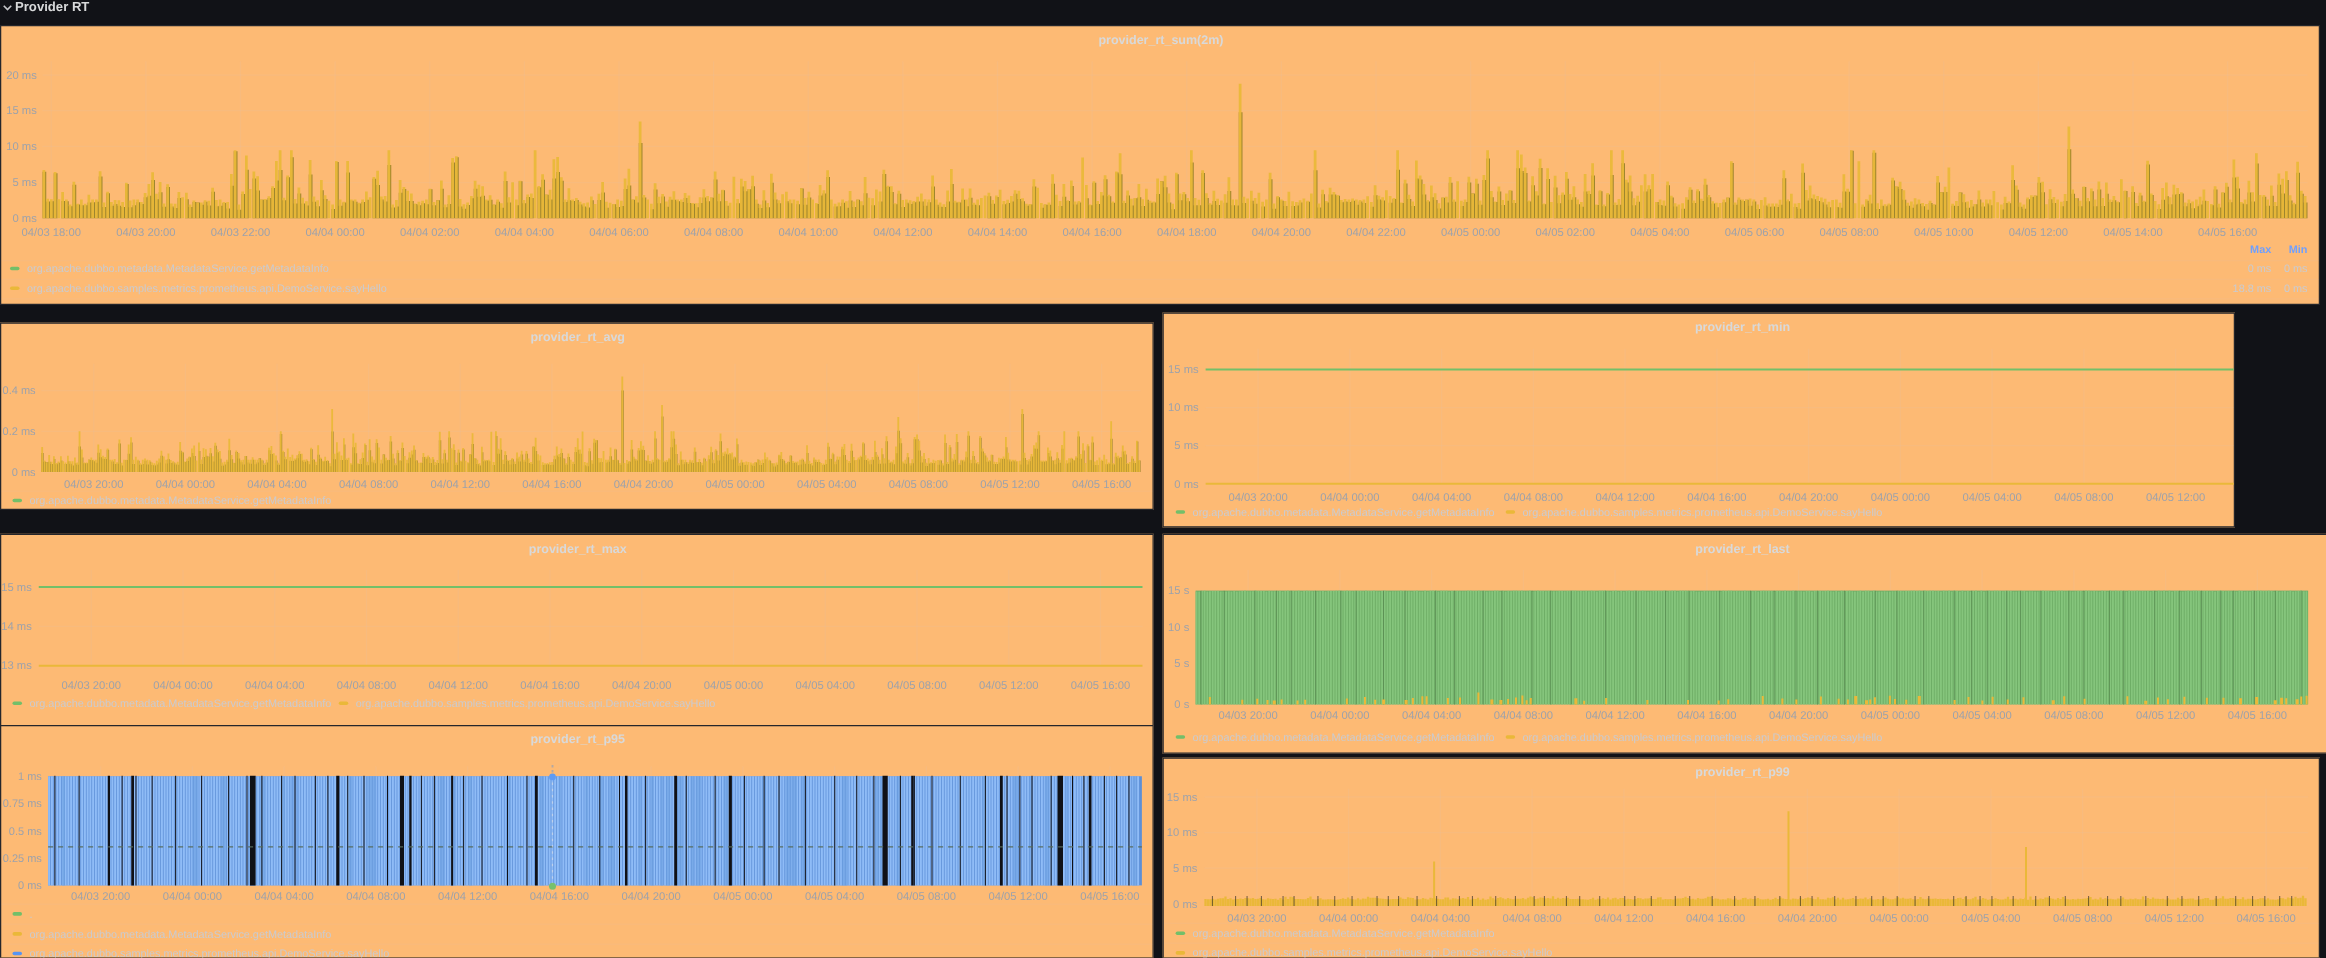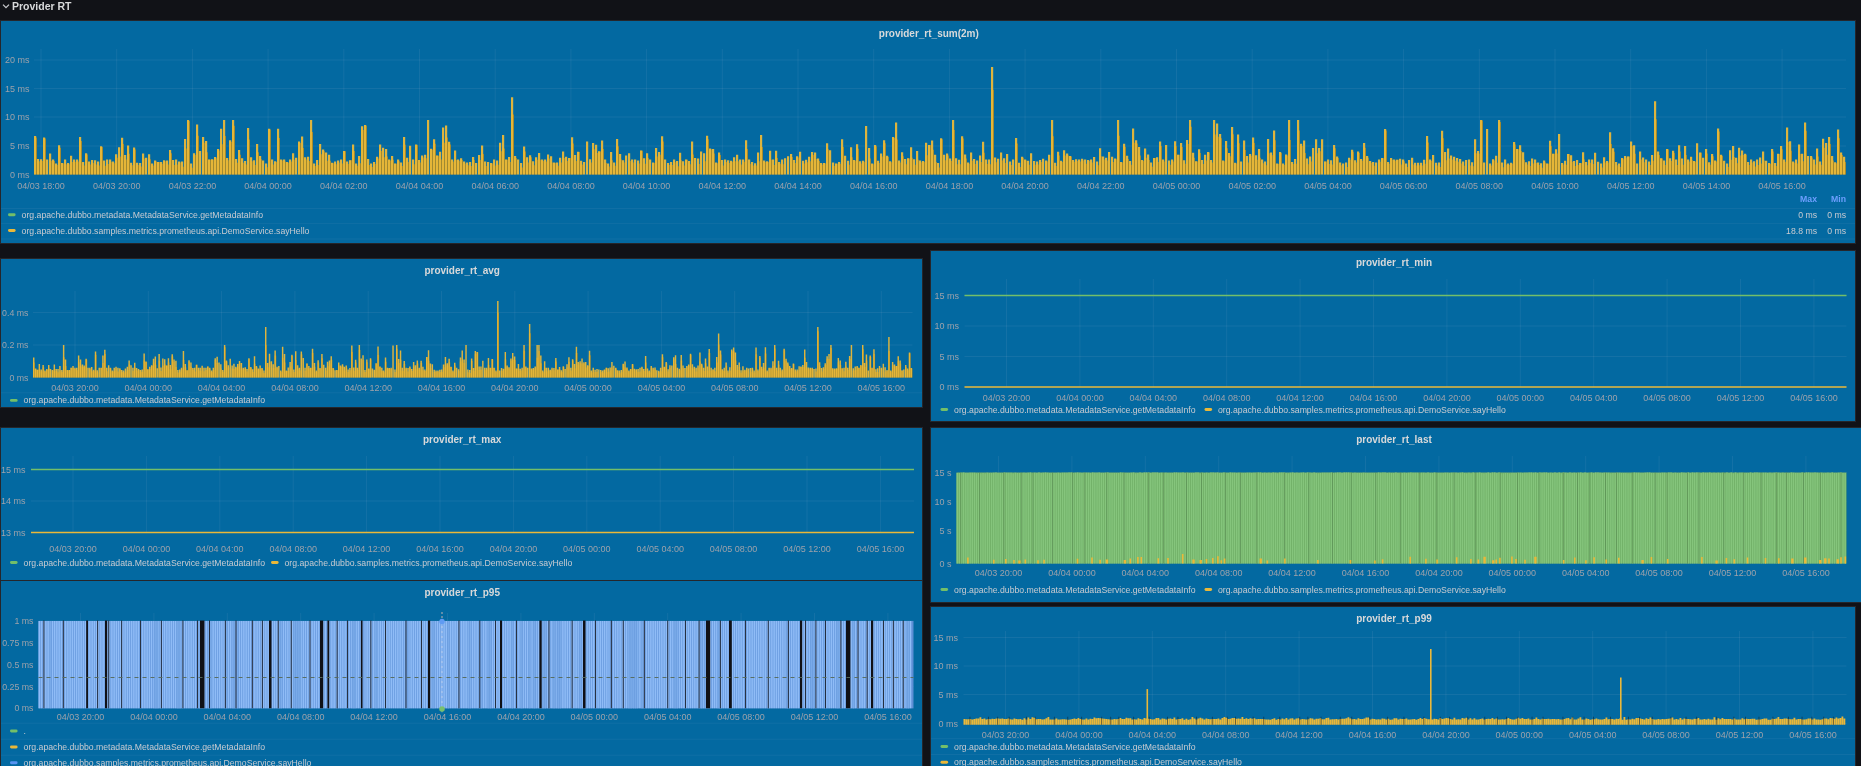--- a/index.html
+++ b/index.html
@@ -1,12 +1,12 @@
 <!DOCTYPE html>
-<html><head><meta charset="utf-8"><style>html,body{margin:0;padding:0;background:#111217;width:1861px;height:766px;overflow:hidden}body{font-family:"Liberation Sans",sans-serif;position:relative}.panel{position:absolute;background:#0369a1;border:1px solid #25262b;box-sizing:border-box;overflow:hidden}svg{position:absolute;left:0;top:0;font-family:"Liberation Sans",sans-serif}</style></head><body>
+<html><head><meta charset="utf-8"><style>html,body{margin:0;padding:0;background:#111217;width:1861px;height:766px;overflow:hidden}body{font-family:"Liberation Sans",sans-serif;position:relative}.panel{position:absolute;background:#fdba74;border:1px solid #25262b;box-sizing:border-box;overflow:hidden}svg{position:absolute;left:0;top:0;font-family:"Liberation Sans",sans-serif}</style></head><body>
 <svg width="120" height="18" style="left:0;top:0">
     <path d="M3 4.6l3 3 3-3" stroke="#c7c8cc" stroke-width="1.3" fill="none"></path>
     <text x="12" y="5.8" font-size="10.5" font-weight="700" fill="#d8d9da" dominant-baseline="central">Provider RT</text>
   </svg>
 <div class="panel" style="left:0px;top:20px;width:1855.5px;height:223.5px">
     <svg width="1855.5" height="223.5" viewBox="0 0 1855.5 223.5">
       <text x="927.8" y="12.0" text-anchor="middle" fill="#d8d9da" font-size="10px" font-weight="700" dominant-baseline="central">provider_rt_sum(2m)</text>
       <line x1="33.0" y1="39.0" x2="1845.0" y2="39.0" stroke="rgba(204,204,220,0.09)" stroke-width="1"></line>
       <text x="28.5" y="39.0" text-anchor="end" fill="#9da2ab" font-size="9.0px" font-weight="400" dominant-baseline="central">20 ms</text>
       <line x1="33.0" y1="67.5" x2="1845.0" y2="67.5" stroke="rgba(204,204,220,0.09)" stroke-width="1"></line>
@@ -119,21 +119,21 @@
       <path d="M32.0 118.5v-19.9h1.46v19.9M33.9 118.5v-9.1h1.46v9.1M35.7 118.5v-7.8h1.46v7.8M37.6 118.5v-13.5h1.46v13.5M39.5 118.5v-8.1h1.46v8.1M41.4 118.5v-12.5h1.46v12.5M43.2 118.5v-7.1h1.46v7.1M45.1 118.5v-8.4h1.46v8.4M47.0 118.5v-12.6h1.46v12.6M48.8 118.5v-8.5h1.46v8.5M50.7 118.5v-7.6h1.46v7.6M52.6 118.5v-13.0h1.46v13.0M54.5 118.5v-8.6h1.46v8.6M56.3 118.5v-8.6h1.46v8.6M58.2 118.5v-11.5h1.46v11.5M60.1 118.5v-7.5h1.46v7.5M61.9 118.5v-32.5h1.46v32.5M63.8 118.5v-17.9h1.46v17.9M65.7 118.5v-7.6h1.46v7.6M67.6 118.5v-7.5h1.46v7.5M69.4 118.5v-9.8h1.46v9.8M71.3 118.5v-11.6h1.46v11.6M73.2 118.5v-9.8h1.46v9.8M75.0 118.5v-9.8h1.46v9.8M76.9 118.5v-21.9h1.46v21.9M78.8 118.5v-18.1h1.46v18.1M80.7 118.5v-13.0h1.46v13.0M82.5 118.5v-12.0h1.46v12.0M84.4 118.5v-18.7h1.46v18.7M86.3 118.5v-9.8h1.46v9.8M88.1 118.5v-9.8h1.46v9.8M90.0 118.5v-10.4h1.46v10.4M91.9 118.5v-7.8h1.46v7.8M93.8 118.5v-26.0h1.46v26.0M95.6 118.5v-7.3h1.46v7.3M97.5 118.5v-9.8h1.46v9.8M99.4 118.5v-9.7h1.46v9.7M101.2 118.5v-21.9h1.46v21.9M103.1 118.5v-27.7h1.46v27.7M105.0 118.5v-9.8h1.46v9.8M106.9 118.5v-12.2h1.46v12.2M108.7 118.5v-9.8h1.46v9.8M110.6 118.5v-6.9h1.46v6.9M112.5 118.5v-9.8h1.46v9.8M114.3 118.5v-10.8h1.46v10.8M116.2 118.5v-9.8h1.46v9.8M118.1 118.5v-9.3h1.46v9.3M120.0 118.5v-7.6h1.46v7.6M121.8 118.5v-7.0h1.46v7.0M123.7 118.5v-9.0h1.46v9.0M125.6 118.5v-10.7h1.46v10.7M127.4 118.5v-16.9h1.46v16.9M129.3 118.5v-12.3h1.46v12.3M131.2 118.5v-9.8h1.46v9.8M133.0 118.5v-14.7h1.46v14.7M134.9 118.5v-9.5h1.46v9.5M136.8 118.5v-8.5h1.46v8.5M138.7 118.5v-7.4h1.46v7.4M140.5 118.5v-8.1h1.46v8.1M142.4 118.5v-23.9h1.46v23.9M144.3 118.5v-16.1h1.46v16.1M146.1 118.5v-8.3h1.46v8.3M148.0 118.5v-10.8h1.46v10.8M149.9 118.5v-12.3h1.46v12.3M151.8 118.5v-18.7h1.46v18.7M153.6 118.5v-21.1h1.46v21.1M155.5 118.5v-9.2h1.46v9.2M157.4 118.5v-23.5h1.46v23.5M159.2 118.5v-10.0h1.46v10.0M161.1 118.5v-19.0h1.46v19.0M163.0 118.5v-18.2h1.46v18.2M164.9 118.5v-12.1h1.46v12.1M166.7 118.5v-19.2h1.46v19.2M168.6 118.5v-12.5h1.46v12.5M170.5 118.5v-23.3h1.46v23.3M172.3 118.5v-18.0h1.46v18.0M174.2 118.5v-16.8h1.46v16.8M176.1 118.5v-7.5h1.46v7.5M178.0 118.5v-8.1h1.46v8.1M179.8 118.5v-9.8h1.46v9.8M181.7 118.5v-26.5h1.46v26.5M183.6 118.5v-13.5h1.46v13.5M185.4 118.5v-7.3h1.46v7.3M187.3 118.5v-17.2h1.46v17.2M189.2 118.5v-15.1h1.46v15.1M191.1 118.5v-9.4h1.46v9.4M192.9 118.5v-9.8h1.46v9.8M194.8 118.5v-12.7h1.46v12.7M196.7 118.5v-9.8h1.46v9.8M198.5 118.5v-9.8h1.46v9.8M200.4 118.5v-11.7h1.46v11.7M202.3 118.5v-9.8h1.46v9.8M204.2 118.5v-9.8h1.46v9.8M206.0 118.5v-11.0h1.46v11.0M207.9 118.5v-9.8h1.46v9.8M209.8 118.5v-6.9h1.46v6.9M211.6 118.5v-9.8h1.46v9.8M213.5 118.5v-19.3h1.46v19.3M215.4 118.5v-20.7h1.46v20.7M217.3 118.5v-15.0h1.46v15.0M219.1 118.5v-13.2h1.46v13.2M221.0 118.5v-7.4h1.46v7.4M222.9 118.5v-32.5h1.46v32.5M224.7 118.5v-17.0h1.46v17.0M226.6 118.5v-12.2h1.46v12.2M228.5 118.5v-18.7h1.46v18.7M230.4 118.5v-12.0h1.46v12.0M232.2 118.5v-13.8h1.46v13.8M234.1 118.5v-10.8h1.46v10.8M236.0 118.5v-13.4h1.46v13.4M237.8 118.5v-16.5h1.46v16.5M239.7 118.5v-14.6h1.46v14.6M241.6 118.5v-9.8h1.46v9.8M243.5 118.5v-10.2h1.46v10.2M245.3 118.5v-8.6h1.46v8.6M247.2 118.5v-19.3h1.46v19.3M249.1 118.5v-10.4h1.46v10.4M250.9 118.5v-8.2h1.46v8.2M252.8 118.5v-21.3h1.46v21.3M254.7 118.5v-11.6h1.46v11.6M256.6 118.5v-9.0h1.46v9.0M258.4 118.5v-12.1h1.46v12.1M260.3 118.5v-9.5h1.46v9.5M262.2 118.5v-6.9h1.46v6.9M264.0 118.5v-50.4h1.46v50.4M265.9 118.5v-14.6h1.46v14.6M267.8 118.5v-23.8h1.46v23.8M269.7 118.5v-16.3h1.46v16.3M271.5 118.5v-13.2h1.46v13.2M273.4 118.5v-26.9h1.46v26.9M275.3 118.5v-10.8h1.46v10.8M277.1 118.5v-11.4h1.46v11.4M279.0 118.5v-7.0h1.46v7.0M280.9 118.5v-30.7h1.46v30.7M282.8 118.5v-23.4h1.46v23.4M284.6 118.5v-7.0h1.46v7.0M286.5 118.5v-10.1h1.46v10.1M288.4 118.5v-15.5h1.46v15.5M290.2 118.5v-22.8h1.46v22.8M292.1 118.5v-8.1h1.46v8.1M294.0 118.5v-26.2h1.46v26.2M295.9 118.5v-12.3h1.46v12.3M297.7 118.5v-9.8h1.46v9.8M299.6 118.5v-26.1h1.46v26.1M301.5 118.5v-19.5h1.46v19.5M303.3 118.5v-9.8h1.46v9.8M305.2 118.5v-14.0h1.46v14.0M307.1 118.5v-11.4h1.46v11.4M308.9 118.5v-9.8h1.46v9.8M310.8 118.5v-28.8h1.46v28.8M312.7 118.5v-14.5h1.46v14.5M314.6 118.5v-7.0h1.46v7.0M316.4 118.5v-17.3h1.46v17.3M318.3 118.5v-9.5h1.46v9.5M320.2 118.5v-23.5h1.46v23.5M322.0 118.5v-12.8h1.46v12.8M323.9 118.5v-9.8h1.46v9.8M325.8 118.5v-15.7h1.46v15.7M327.7 118.5v-17.1h1.46v17.1M329.5 118.5v-21.2h1.46v21.2M331.4 118.5v-9.5h1.46v9.5M333.3 118.5v-7.3h1.46v7.3M335.1 118.5v-7.6h1.46v7.6M337.0 118.5v-15.1h1.46v15.1M338.9 118.5v-12.1h1.46v12.1M340.8 118.5v-13.2h1.46v13.2M342.6 118.5v-10.8h1.46v10.8M344.5 118.5v-11.9h1.46v11.9M346.4 118.5v-7.9h1.46v7.9M348.2 118.5v-9.5h1.46v9.5M350.1 118.5v-32.1h1.46v32.1M352.0 118.5v-10.1h1.46v10.1M353.9 118.5v-17.7h1.46v17.7M355.7 118.5v-9.8h1.46v9.8M357.6 118.5v-32.5h1.46v32.5M359.5 118.5v-18.9h1.46v18.9M361.3 118.5v-22.2h1.46v22.2M363.2 118.5v-7.6h1.46v7.6M365.1 118.5v-18.0h1.46v18.0M367.0 118.5v-8.9h1.46v8.9M368.8 118.5v-19.2h1.46v19.2M370.7 118.5v-9.0h1.46v9.0M372.6 118.5v-7.8h1.46v7.8M374.4 118.5v-14.2h1.46v14.2M376.3 118.5v-31.0h1.46v31.0M378.2 118.5v-11.1h1.46v11.1M380.1 118.5v-9.8h1.46v9.8M381.9 118.5v-7.0h1.46v7.0M383.8 118.5v-20.1h1.46v20.1M385.7 118.5v-9.8h1.46v9.8M387.5 118.5v-9.5h1.46v9.5M389.4 118.5v-9.8h1.46v9.8M391.3 118.5v-32.1h1.46v32.1M393.2 118.5v-8.0h1.46v8.0M395.0 118.5v-32.5h1.46v32.5M396.9 118.5v-18.5h1.46v18.5M398.8 118.5v-26.9h1.46v26.9M400.6 118.5v-9.8h1.46v9.8M402.5 118.5v-16.5h1.46v16.5M404.4 118.5v-9.8h1.46v9.8M406.3 118.5v-9.6h1.46v9.6M408.1 118.5v-11.1h1.46v11.1M410.0 118.5v-8.4h1.46v8.4M411.9 118.5v-15.5h1.46v15.5M413.7 118.5v-12.2h1.46v12.2M415.6 118.5v-16.9h1.46v16.9M417.5 118.5v-9.8h1.46v9.8M419.4 118.5v-16.7h1.46v16.7M421.2 118.5v-10.8h1.46v10.8M423.1 118.5v-8.0h1.46v8.0M425.0 118.5v-20.4h1.46v20.4M426.8 118.5v-27.3h1.46v27.3M428.7 118.5v-14.1h1.46v14.1M430.6 118.5v-13.2h1.46v13.2M432.5 118.5v-7.7h1.46v7.7M434.3 118.5v-7.0h1.46v7.0M436.2 118.5v-7.1h1.46v7.1M438.1 118.5v-7.8h1.46v7.8M439.9 118.5v-7.9h1.46v7.9M441.8 118.5v-12.9h1.46v12.9M443.7 118.5v-20.4h1.46v20.4M445.6 118.5v-14.3h1.46v14.3M447.4 118.5v-18.8h1.46v18.8M449.3 118.5v-10.7h1.46v10.7M451.2 118.5v-7.0h1.46v7.0M453.0 118.5v-14.7h1.46v14.7M454.9 118.5v-9.8h1.46v9.8M456.8 118.5v-8.2h1.46v8.2M458.7 118.5v-19.9h1.46v19.9M460.5 118.5v-26.9h1.46v26.9M462.4 118.5v-18.0h1.46v18.0M464.3 118.5v-32.4h1.46v32.4M466.1 118.5v-8.0h1.46v8.0M468.0 118.5v-7.4h1.46v7.4M469.9 118.5v-19.0h1.46v19.0M471.8 118.5v-9.4h1.46v9.4M473.6 118.5v-26.6h1.46v26.6M475.5 118.5v-25.6h1.46v25.6M477.4 118.5v-11.1h1.46v11.1M479.2 118.5v-11.0h1.46v11.0M481.1 118.5v-16.7h1.46v16.7M483.0 118.5v-9.8h1.46v9.8M484.8 118.5v-9.8h1.46v9.8M486.7 118.5v-19.5h1.46v19.5M488.6 118.5v-9.8h1.46v9.8M490.5 118.5v-18.5h1.46v18.5M492.3 118.5v-9.8h1.46v9.8M494.2 118.5v-7.1h1.46v7.1M496.1 118.5v-76.4h1.46v76.4M497.9 118.5v-7.1h1.46v7.1M499.8 118.5v-9.5h1.46v9.5M501.7 118.5v-8.7h1.46v8.7M503.6 118.5v-25.6h1.46v25.6M505.4 118.5v-12.1h1.46v12.1M507.3 118.5v-10.2h1.46v10.2M509.2 118.5v-19.1h1.46v19.1M511.0 118.5v-24.6h1.46v24.6M512.9 118.5v-21.0h1.46v21.0M514.8 118.5v-9.0h1.46v9.0M516.7 118.5v-13.4h1.46v13.4M518.5 118.5v-8.8h1.46v8.8M520.4 118.5v-9.8h1.46v9.8M522.3 118.5v-32.5h1.46v32.5M524.1 118.5v-11.0h1.46v11.0M526.0 118.5v-9.8h1.46v9.8M527.9 118.5v-53.6h1.46v53.6M529.8 118.5v-8.9h1.46v8.9M531.6 118.5v-9.6h1.46v9.6M533.5 118.5v-10.9h1.46v10.9M535.4 118.5v-32.5h1.46v32.5M537.2 118.5v-32.5h1.46v32.5M539.1 118.5v-21.9h1.46v21.9M541.0 118.5v-7.0h1.46v7.0M542.9 118.5v-16.3h1.46v16.3M544.7 118.5v-9.8h1.46v9.8M546.6 118.5v-9.8h1.46v9.8M548.5 118.5v-7.8h1.46v7.8M550.3 118.5v-9.7h1.46v9.7M552.2 118.5v-9.4h1.46v9.4M554.1 118.5v-19.5h1.46v19.5M556.0 118.5v-8.0h1.46v8.0M557.8 118.5v-10.4h1.46v10.4M559.7 118.5v-7.3h1.46v7.3M561.6 118.5v-11.3h1.46v11.3M563.4 118.5v-8.5h1.46v8.5M565.3 118.5v-13.3h1.46v13.3M567.2 118.5v-20.2h1.46v20.2M569.1 118.5v-9.8h1.46v9.8M570.9 118.5v-18.2h1.46v18.2M572.8 118.5v-13.5h1.46v13.5M574.7 118.5v-30.8h1.46v30.8M576.5 118.5v-15.5h1.46v15.5M578.4 118.5v-16.3h1.46v16.3M580.3 118.5v-18.9h1.46v18.9M582.2 118.5v-15.2h1.46v15.2M584.0 118.5v-15.5h1.46v15.5M585.9 118.5v-12.3h1.46v12.3M587.8 118.5v-26.7h1.46v26.7M589.6 118.5v-7.1h1.46v7.1M591.5 118.5v-9.8h1.46v9.8M593.4 118.5v-7.7h1.46v7.7M595.3 118.5v-8.4h1.46v8.4M597.1 118.5v-7.9h1.46v7.9M599.0 118.5v-7.6h1.46v7.6M600.9 118.5v-6.9h1.46v6.9M602.7 118.5v-8.0h1.46v8.0M604.6 118.5v-9.8h1.46v9.8M606.5 118.5v-9.2h1.46v9.2M608.4 118.5v-9.9h1.46v9.9M610.2 118.5v-15.5h1.46v15.5M612.1 118.5v-11.7h1.46v11.7M614.0 118.5v-9.8h1.46v9.8M615.8 118.5v-7.2h1.46v7.2M617.7 118.5v-7.0h1.46v7.0M619.6 118.5v-7.6h1.46v7.6M621.5 118.5v-13.7h1.46v13.7M623.3 118.5v-16.0h1.46v16.0M625.2 118.5v-9.9h1.46v9.9M627.1 118.5v-7.1h1.46v7.1M628.9 118.5v-8.4h1.46v8.4M630.8 118.5v-13.4h1.46v13.4M632.7 118.5v-8.8h1.46v8.8M634.6 118.5v-8.2h1.46v8.2M636.4 118.5v-8.4h1.46v8.4M638.3 118.5v-9.7h1.46v9.7M640.2 118.5v-10.7h1.46v10.7M642.0 118.5v-8.4h1.46v8.4M643.9 118.5v-21.4h1.46v21.4M645.8 118.5v-9.0h1.46v9.0M647.6 118.5v-7.1h1.46v7.1M649.5 118.5v-11.5h1.46v11.5M651.4 118.5v-9.8h1.46v9.8M653.3 118.5v-10.0h1.46v10.0M655.1 118.5v-7.2h1.46v7.2M657.0 118.5v-6.8h1.46v6.8M658.9 118.5v-9.8h1.46v9.8M660.7 118.5v-23.3h1.46v23.3M662.6 118.5v-10.7h1.46v10.7M664.5 118.5v-15.4h1.46v15.4M666.4 118.5v-8.3h1.46v8.3M668.2 118.5v-12.3h1.46v12.3M670.1 118.5v-12.1h1.46v12.1M672.0 118.5v-20.2h1.46v20.2M673.8 118.5v-22.3h1.46v22.3M675.7 118.5v-9.8h1.46v9.8M677.6 118.5v-8.7h1.46v8.7M679.5 118.5v-22.5h1.46v22.5M681.3 118.5v-12.0h1.46v12.0M683.2 118.5v-9.5h1.46v9.5M685.1 118.5v-11.5h1.46v11.5M686.9 118.5v-12.9h1.46v12.9M688.8 118.5v-23.8h1.46v23.8M690.7 118.5v-13.3h1.46v13.3M692.6 118.5v-10.7h1.46v10.7M694.4 118.5v-9.8h1.46v9.8M696.3 118.5v-12.0h1.46v12.0M698.2 118.5v-24.9h1.46v24.9M700.0 118.5v-13.8h1.46v13.8M701.9 118.5v-9.8h1.46v9.8M703.8 118.5v-19.0h1.46v19.0M705.7 118.5v-10.9h1.46v10.9M707.5 118.5v-28.5h1.46v28.5M709.4 118.5v-9.8h1.46v9.8M711.3 118.5v-8.3h1.46v8.3M713.1 118.5v-9.8h1.46v9.8M715.0 118.5v-20.4h1.46v20.4M716.9 118.5v-43.9h1.46v43.9M718.8 118.5v-26.9h1.46v26.9M720.6 118.5v-8.3h1.46v8.3M722.5 118.5v-9.8h1.46v9.8M724.4 118.5v-15.1h1.46v15.1M726.2 118.5v-6.9h1.46v6.9M728.1 118.5v-10.2h1.46v10.2M730.0 118.5v-28.0h1.46v28.0M731.9 118.5v-29.9h1.46v29.9M733.7 118.5v-24.9h1.46v24.9M735.6 118.5v-12.6h1.46v12.6M737.5 118.5v-15.1h1.46v15.1M739.3 118.5v-7.3h1.46v7.3M741.2 118.5v-11.2h1.46v11.2M743.1 118.5v-7.7h1.46v7.7M745.0 118.5v-9.8h1.46v9.8M746.8 118.5v-9.0h1.46v9.0M748.7 118.5v-9.5h1.46v9.5M750.6 118.5v-9.8h1.46v9.8M752.4 118.5v-6.9h1.46v6.9M754.3 118.5v-29.9h1.46v29.9M756.2 118.5v-7.9h1.46v7.9M758.1 118.5v-21.5h1.46v21.5M759.9 118.5v-10.8h1.46v10.8M761.8 118.5v-14.4h1.46v14.4M763.7 118.5v-30.3h1.46v30.3M765.5 118.5v-7.0h1.46v7.0M767.4 118.5v-9.8h1.46v9.8M769.3 118.5v-9.8h1.46v9.8M771.2 118.5v-16.3h1.46v16.3M773.0 118.5v-32.5h1.46v32.5M774.9 118.5v-9.8h1.46v9.8M776.8 118.5v-16.7h1.46v16.7M778.6 118.5v-9.8h1.46v9.8M780.5 118.5v-7.9h1.46v7.9M782.4 118.5v-28.7h1.46v28.7M784.3 118.5v-18.7h1.46v18.7M786.1 118.5v-14.9h1.46v14.9M788.0 118.5v-11.6h1.46v11.6M789.9 118.5v-9.5h1.46v9.5M791.7 118.5v-14.0h1.46v14.0M793.6 118.5v-8.1h1.46v8.1M795.5 118.5v-7.9h1.46v7.9M797.4 118.5v-11.3h1.46v11.3M799.2 118.5v-10.9h1.46v10.9M801.1 118.5v-12.4h1.46v12.4M803.0 118.5v-28.0h1.46v28.0M804.8 118.5v-15.4h1.46v15.4M806.7 118.5v-9.9h1.46v9.9M808.6 118.5v-9.8h1.46v9.8M810.5 118.5v-9.7h1.46v9.7M812.3 118.5v-8.5h1.46v8.5M814.2 118.5v-9.0h1.46v9.0M816.1 118.5v-50.4h1.46v50.4M817.9 118.5v-15.3h1.46v15.3M819.8 118.5v-9.6h1.46v9.6M821.7 118.5v-10.2h1.46v10.2M823.5 118.5v-14.3h1.46v14.3M825.4 118.5v-21.3h1.46v21.3M827.3 118.5v-23.6h1.46v23.6M829.2 118.5v-32.5h1.46v32.5M831.0 118.5v-9.2h1.46v9.2M832.9 118.5v-9.1h1.46v9.1M834.8 118.5v-9.2h1.46v9.2M836.6 118.5v-19.6h1.46v19.6M838.5 118.5v-17.1h1.46v17.1M840.4 118.5v-9.2h1.46v9.2M842.3 118.5v-9.8h1.46v9.8M844.1 118.5v-15.8h1.46v15.8M846.0 118.5v-9.8h1.46v9.8M847.9 118.5v-21.5h1.46v21.5M849.7 118.5v-32.5h1.46v32.5M851.6 118.5v-9.3h1.46v9.3M853.5 118.5v-11.0h1.46v11.0M855.4 118.5v-11.4h1.46v11.4M857.2 118.5v-9.8h1.46v9.8M859.1 118.5v-12.6h1.46v12.6M861.0 118.5v-32.5h1.46v32.5M862.8 118.5v-14.4h1.46v14.4M864.7 118.5v-23.0h1.46v23.0M866.6 118.5v-7.1h1.46v7.1M868.5 118.5v-22.1h1.46v22.1M870.3 118.5v-9.8h1.46v9.8M872.2 118.5v-28.3h1.46v28.3M874.1 118.5v-8.3h1.46v8.3M875.9 118.5v-9.3h1.46v9.3M877.8 118.5v-11.5h1.46v11.5M879.7 118.5v-9.8h1.46v9.8M881.6 118.5v-13.8h1.46v13.8M883.4 118.5v-10.2h1.46v10.2M885.3 118.5v-7.5h1.46v7.5M887.2 118.5v-40.6h1.46v40.6M889.0 118.5v-7.0h1.46v7.0M890.9 118.5v-15.4h1.46v15.4M892.8 118.5v-12.9h1.46v12.9M894.7 118.5v-11.6h1.46v11.6M896.5 118.5v-21.2h1.46v21.2M898.4 118.5v-16.9h1.46v16.9M900.3 118.5v-7.2h1.46v7.2M902.1 118.5v-7.9h1.46v7.9M904.0 118.5v-12.5h1.46v12.5M905.9 118.5v-9.0h1.46v9.0M907.8 118.5v-24.9h1.46v24.9M909.6 118.5v-9.5h1.46v9.5" fill="#eab839" fill-opacity="0.95"></path>
       <line x1="0.0" y1="133.8" x2="922.5" y2="133.8" stroke="rgba(204,204,220,0.07)" stroke-width="1"></line>
       <line x1="0.0" y1="149.2" x2="922.5" y2="149.2" stroke="rgba(204,204,220,0.07)" stroke-width="1"></line>
       <line x1="0.0" y1="164.6" x2="922.5" y2="164.6" stroke="rgba(204,204,220,0.07)" stroke-width="1"></line>
       <rect x="9.0" y="139.9" width="7.6" height="2.9" rx="1.4" fill="#73bf69"></rect>
       <text x="22.6" y="141.3" text-anchor="start" fill="#c9cbd1" font-size="8.7px" font-weight="400" dominant-baseline="central">org.apache.dubbo.metadata.MetadataService.getMetadataInfo</text>
       <rect x="9.0" y="155.1" width="7.6" height="2.9" rx="1.4" fill="#eab839"></rect>
       <text x="22.6" y="156.5" text-anchor="start" fill="#c9cbd1" font-size="8.7px" font-weight="400" dominant-baseline="central">org.apache.dubbo.samples.metrics.prometheus.api.DemoService.sayHello</text>
     </svg>
   </div>
-<div class="panel" style="left:929.5px;top:250px;width:926px;height:171.5px">
+<div class="panel" style="left:929.5px;top:250px;width:858px;height:171.5px">
     <svg width="926" height="171.5" viewBox="0 0 926 171.5">
       <text x="463.0" y="11.0" text-anchor="middle" fill="#d8d9da" font-size="10px" font-weight="700" dominant-baseline="central">provider_rt_min</text>
       <line x1="33.5" y1="44.5" x2="915.5" y2="44.5" stroke="rgba(204,204,220,0.09)" stroke-width="1"></line>
       <text x="28.0" y="44.5" text-anchor="end" fill="#9da2ab" font-size="9.0px" font-weight="400" dominant-baseline="central">15 ms</text>
       <line x1="33.5" y1="75.0" x2="915.5" y2="75.0" stroke="rgba(204,204,220,0.09)" stroke-width="1"></line>
       <text x="28.0" y="75.0" text-anchor="end" fill="#9da2ab" font-size="9.0px" font-weight="400" dominant-baseline="central">10 ms</text>
       <line x1="33.5" y1="105.5" x2="915.5" y2="105.5" stroke="rgba(204,204,220,0.09)" stroke-width="1"></line>
       <text x="28.0" y="105.5" text-anchor="end" fill="#9da2ab" font-size="9.0px" font-weight="400" dominant-baseline="central">5 ms</text>
       <line x1="33.5" y1="136.0" x2="915.5" y2="136.0" stroke="rgba(204,204,220,0.09)" stroke-width="1"></line>
       <text x="28.0" y="136.0" text-anchor="end" fill="#9da2ab" font-size="9.0px" font-weight="400" dominant-baseline="central">0 ms</text>

